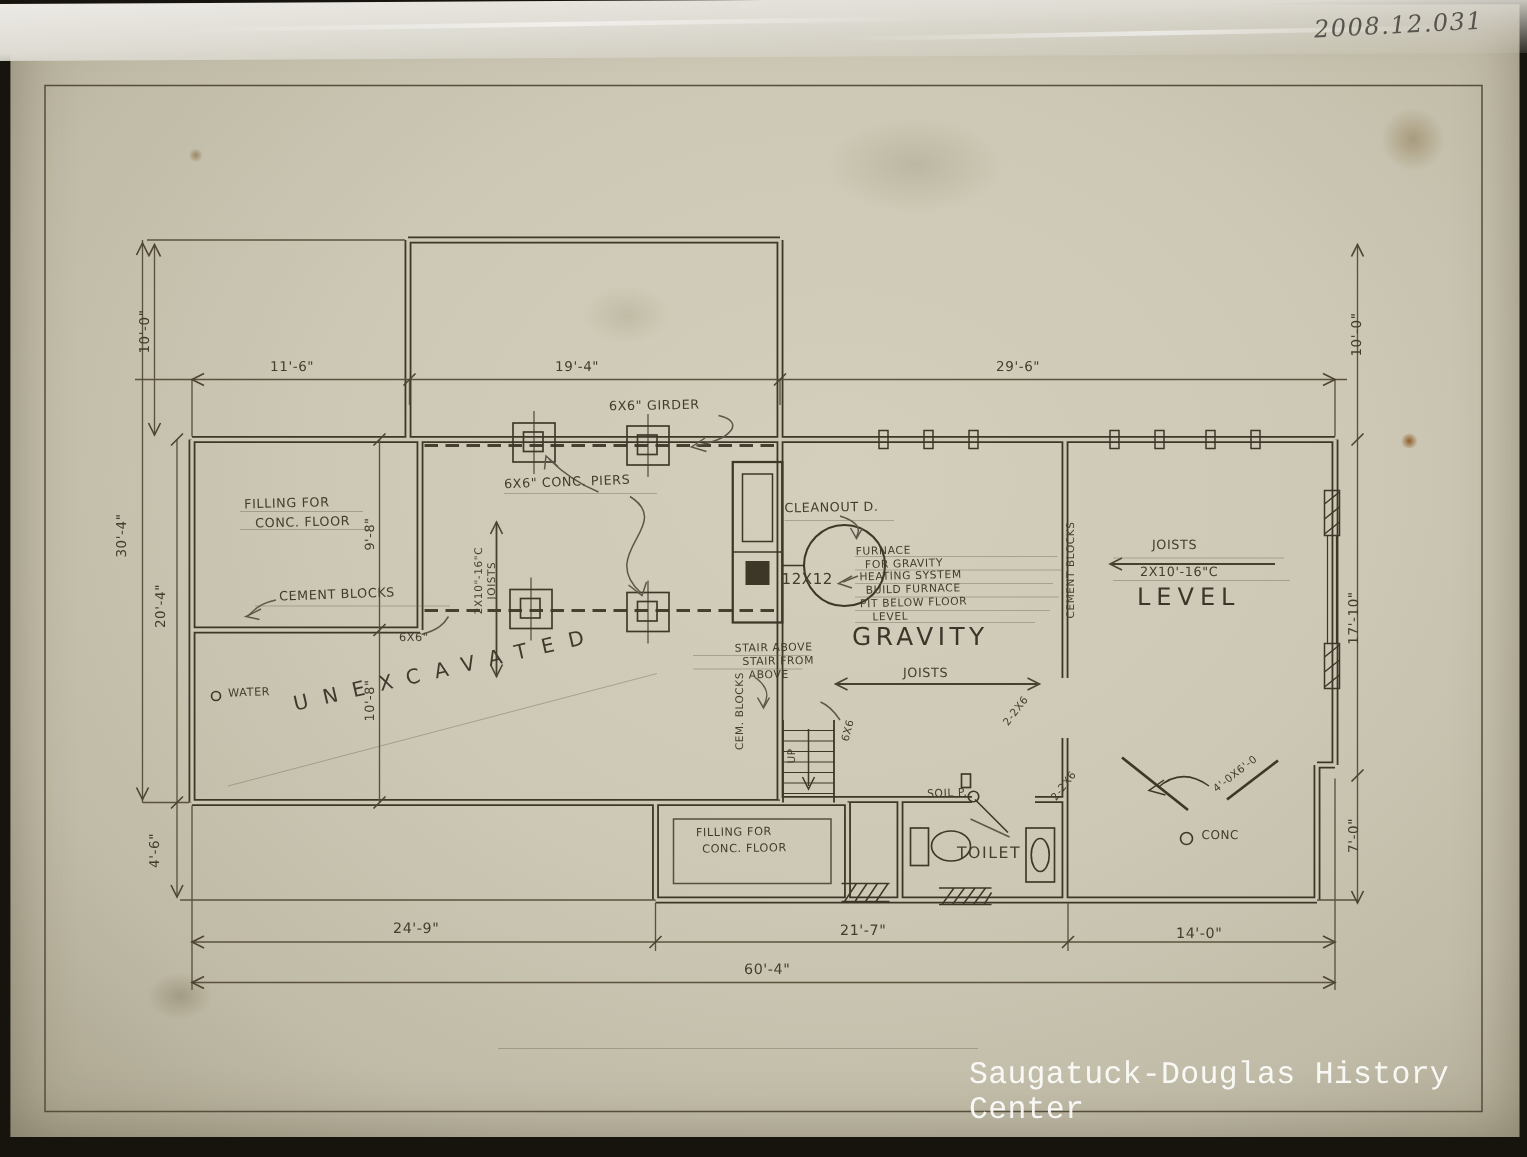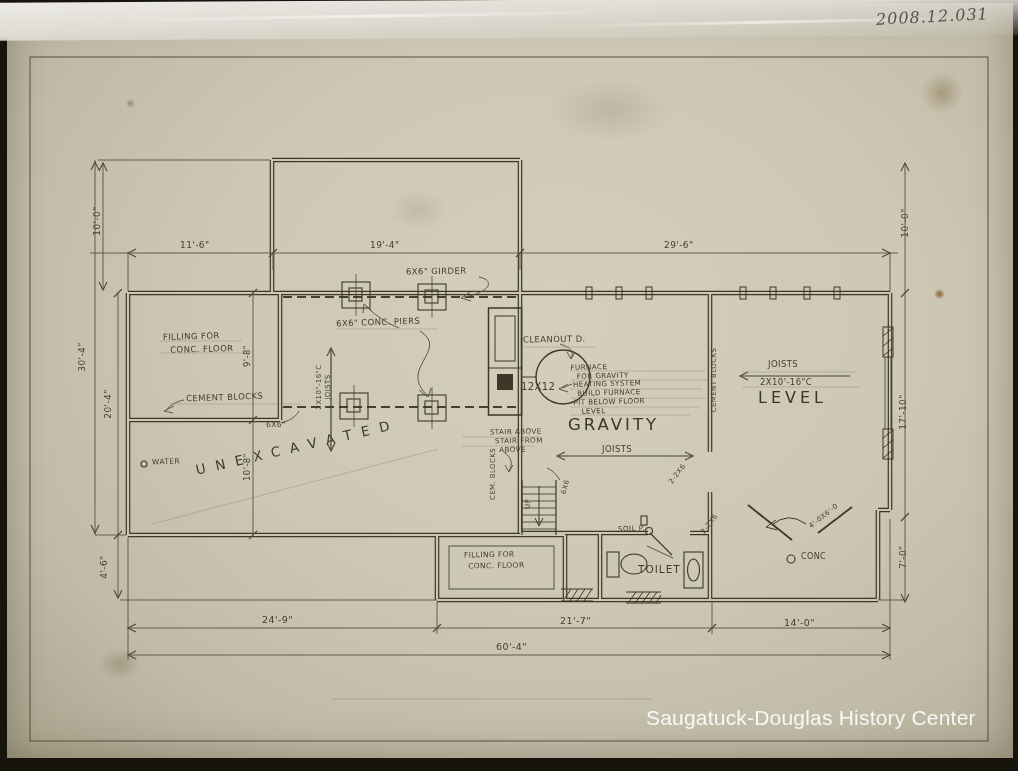--- a/index.html
+++ b/index.html
@@ -10,21 +10,21 @@
   #sleeve{position:absolute;left:0;top:0;width:1018px;height:38px;
     background:linear-gradient(178deg,#eceae5 0%,#dedbd3 45%,rgba(210,206,194,.15) 100%);
     transform:skewY(-.3deg);}
   .streak{position:absolute;background:linear-gradient(90deg,transparent,rgba(255,255,255,.55),transparent);height:3px;}
   .stain{position:absolute;border-radius:50%;pointer-events:none;}
   .note{position:absolute;font-size:8.5px;letter-spacing:.4px;color:#443d2e;white-space:nowrap;}
   .rot90{transform:rotate(-90deg);}
   #title{position:absolute;left:376px;top:672px;width:280px;text-align:center;
     font-size:19px;letter-spacing:7px;color:#453e30;}
   #watermark{position:absolute;left:646px;top:706px;font-size:21px;color:rgba(253,253,251,.92);
-    font-family:Liberation Sans, sans-serif;letter-spacing:.2px;text-align:center;}
+    font-family:Liberation Mono, monospace;letter-spacing:.2px;}
   #accession{position:absolute;left:876px;top:7px;font-family:"DejaVu Serif",serif;font-style:italic;
     font-size:16px;color:#55544f;transform:rotate(-3deg);letter-spacing:1px;}
   svg{position:absolute;left:0;top:0;}
 </style>
 </head>
 <body>
 
 <div id="scene">
   <div id="paper"></div>
 

